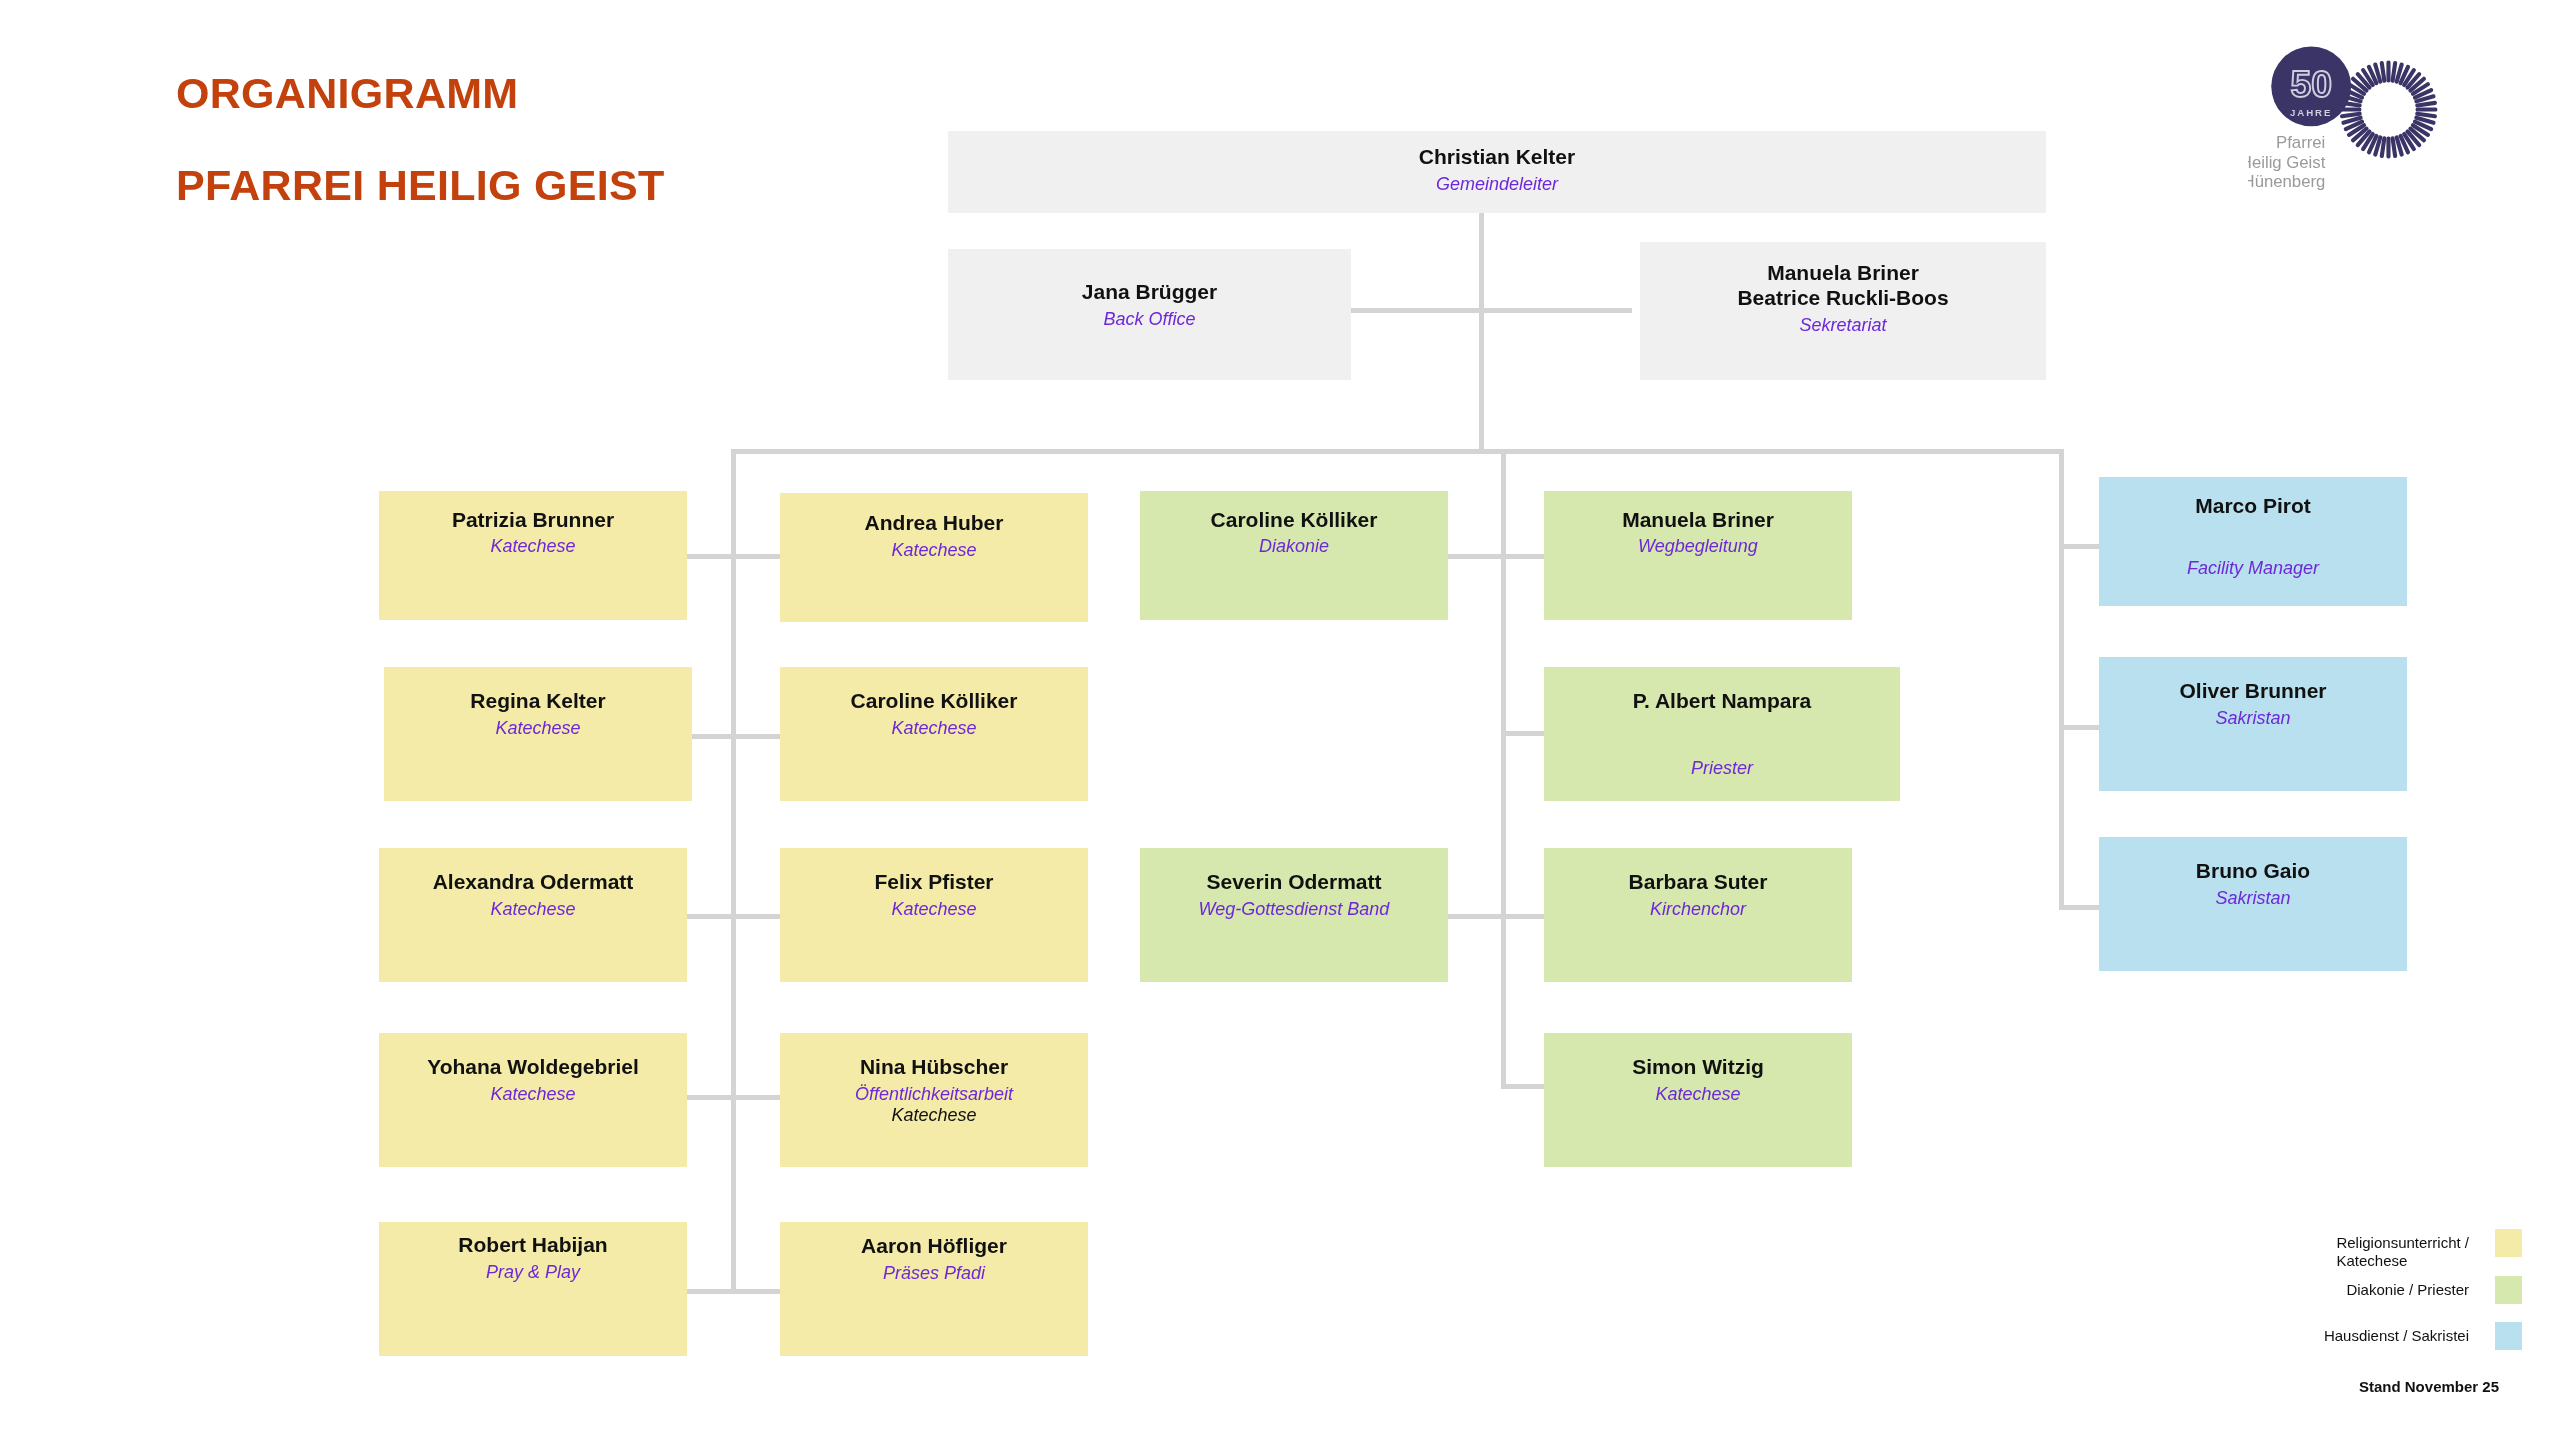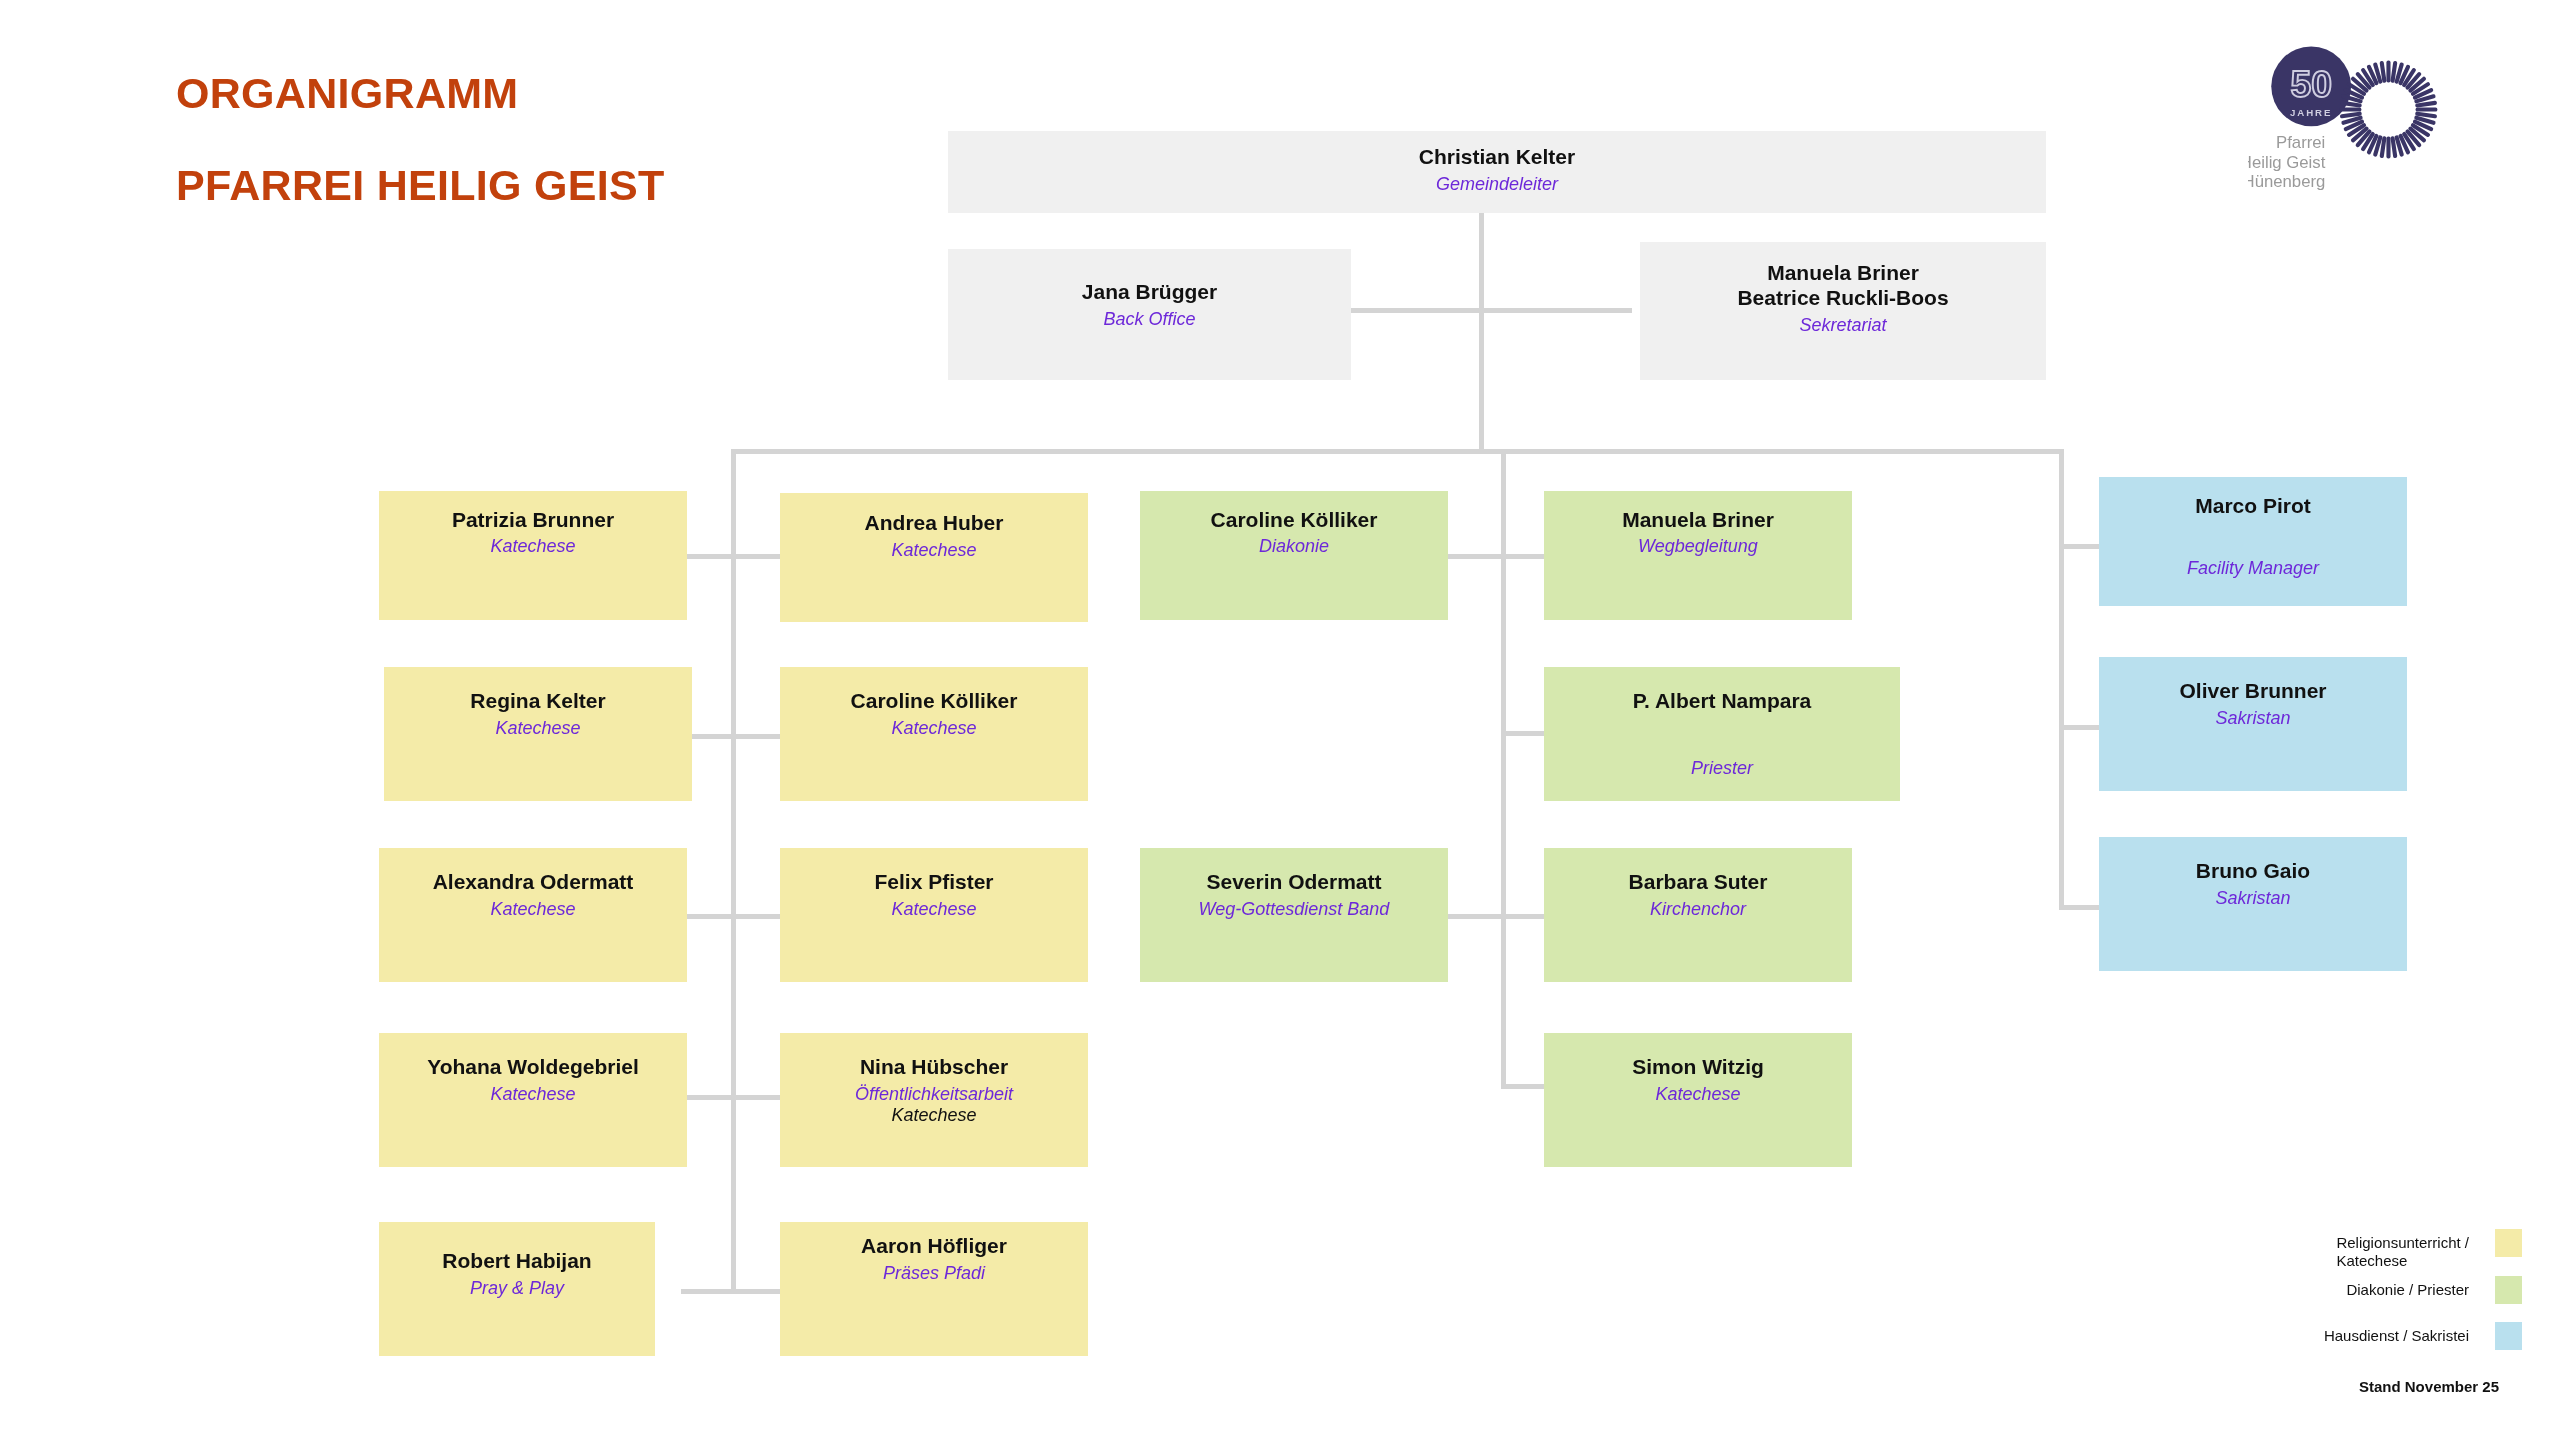--- a/index.html
+++ b/index.html
@@ -180,21 +180,21 @@
   <div class="role">Katechese</div>
 </div>
 <div class="node yellow" style="left:379px;top:848px;width:308px;height:134px;padding-top:22px;">
   <div class="nm">Alexandra Odermatt</div>
   <div class="role">Katechese</div>
 </div>
 <div class="node yellow" style="left:379px;top:1033px;width:308px;height:134px;padding-top:22px;">
   <div class="nm">Yohana Woldegebriel</div>
   <div class="role">Katechese</div>
 </div>
-<div class="node yellow" style="left:379px;top:1222px;width:276px;height:134px;padding-top:27px;">
+<div class="node yellow" style="left:379px;top:1222px;width:308px;height:134px;padding-top:11px;">
   <div class="nm">Robert Habijan</div>
   <div class="role">Pray &amp; Play</div>
 </div>
 
 <div class="node yellow" style="left:780px;top:493px;width:308px;height:129px;padding-top:18px;">
   <div class="nm">Andrea Huber</div>
   <div class="role">Katechese</div>
 </div>
 <div class="node yellow" style="left:780px;top:667px;width:308px;height:134px;padding-top:22px;">
   <div class="nm">Caroline Kölliker</div>

